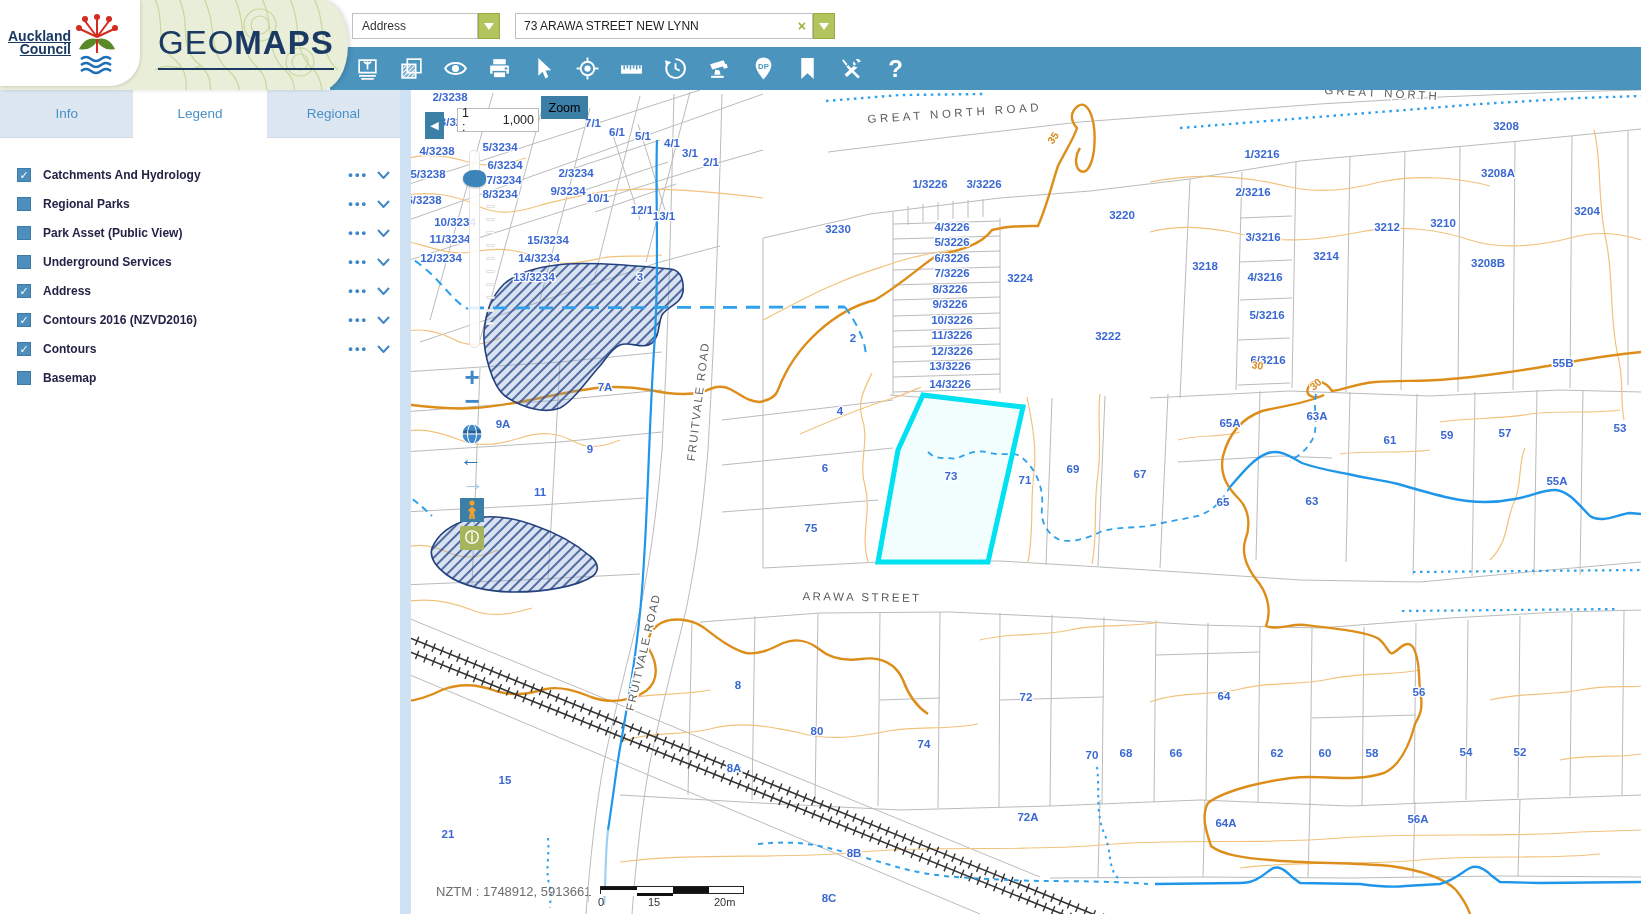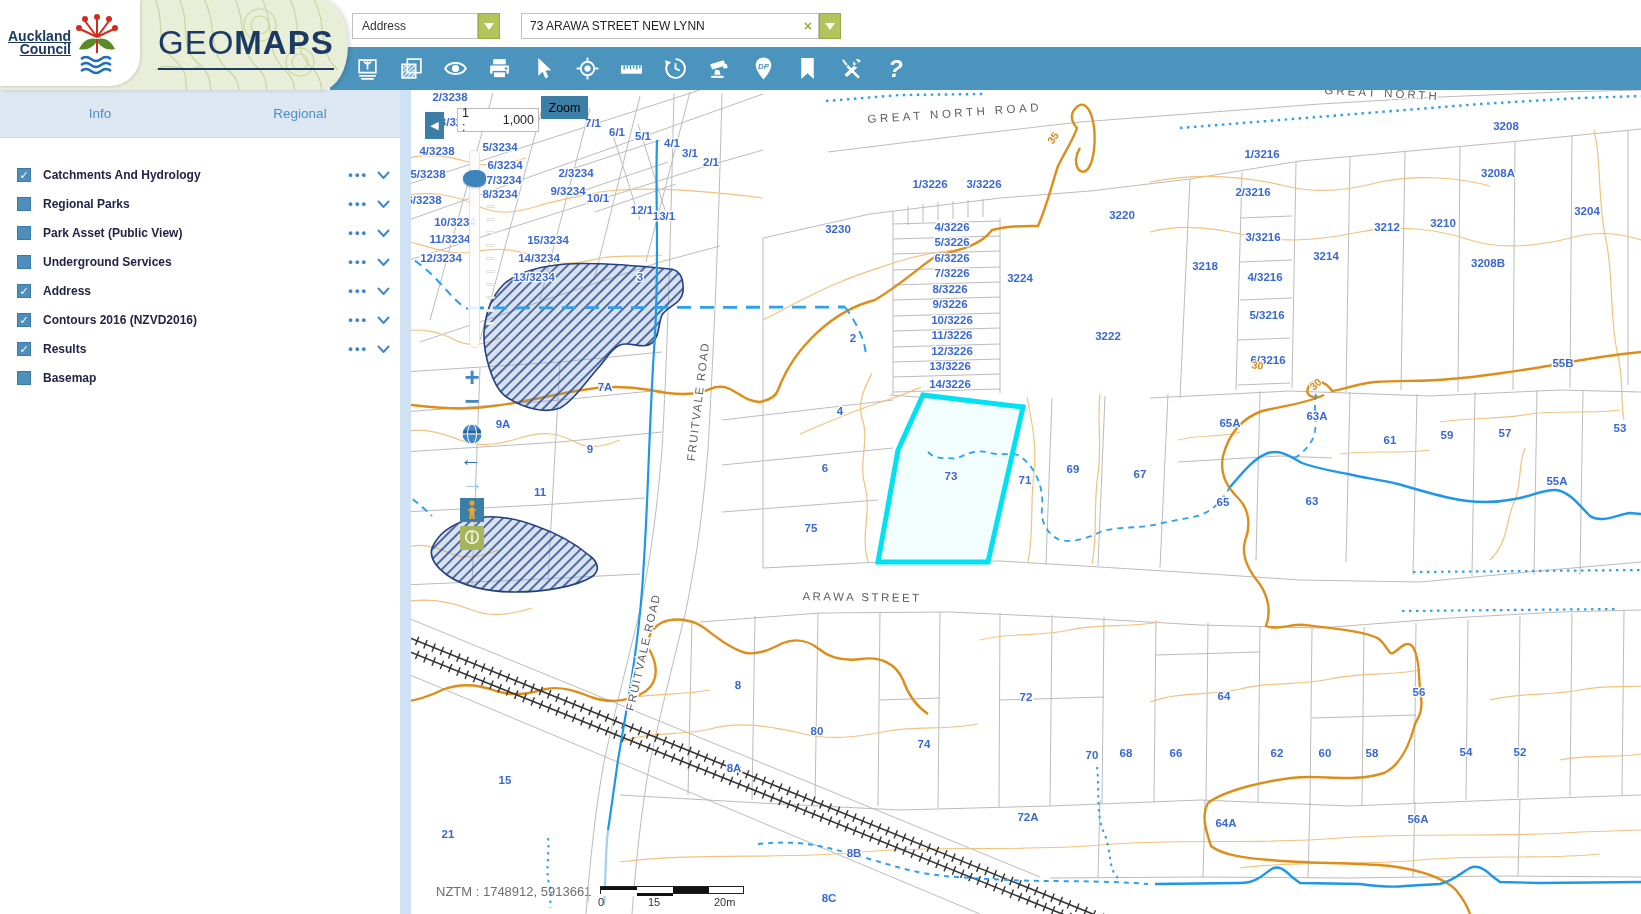--- a/index.html
+++ b/index.html
@@ -10,41 +10,41 @@
     --cyan:#00e1f2; --road-label:#5c5c5c;
   }
   *{margin:0;padding:0;box-sizing:border-box;}
   html,body{width:1641px;height:914px;overflow:hidden;background:#fff;
     font-family:"Liberation Sans", sans-serif;}
   
   .header{position:absolute;left:0;top:0;width:1641px;height:90px;background:#fff;z-index:30;}
   .toolbar{position:absolute;left:330px;top:47px;width:1311px;height:43px;background:var(--toolbar-blue);
     display:flex;align-items:center;gap:17px;padding-left:24px;}
   .tool-btn{width:27px;height:27px;border:none;background:transparent;color:#fff;cursor:pointer;
-    display:flex;align-items:center;justify-content:center;padding:0;font-style:italic;}
+    display:flex;align-items:center;justify-content:center;padding:0;}
   .tool-btn svg{width:25px;height:25px;}
   .tool-btn .qmark{font-size:24px;font-weight:bold;color:#fff;font-family:"Liberation Sans",sans-serif;}
   .brand-band{position:absolute;left:0;top:0;width:348px;height:90px;background:#e9eed9;
     border-radius:0 46px 46px 0/0 78px 78px 0;overflow:hidden;z-index:5;
     box-shadow:2px 0 4px rgba(0,0,0,0.15);padding-left:32px;}
   .brand-band svg.topo{position:absolute;left:0;top:0;}
   .logo-card{position:absolute;left:0;top:0;width:140px;height:86px;background:#fff;
     border-radius:0 0 30px 0;z-index:6;display:flex;align-items:center;padding-left:8px;
     box-shadow:1px 1px 3px rgba(0,0,0,0.12);}
   .logo-text{line-height:0.95;color:var(--navy);font-weight:bold;font-size:14px;text-align:right;text-decoration:underline;}
   .geomaps{position:absolute;left:158px;top:24px;z-index:7;color:var(--navy);font-size:33px;
     letter-spacing:1px;border-bottom:2px solid var(--navy);padding-bottom:6px;}
   .geomaps .geo{font-weight:300;}
   .geomaps .maps{font-weight:bold;}
   .search-area{position:absolute;left:352px;top:13px;height:26px;display:flex;z-index:8;}
   .sel-box{width:126px;height:26px;background:#fff;border:1px solid #c0c0c0;font-size:12px;color:#333;
     display:flex;align-items:center;padding-left:9px;}
   .green-btn{width:22px;height:26px;background:var(--accent-green);border:1px solid #9aab45;
     color:#fff;display:flex;align-items:center;justify-content:center;font-size:10px;cursor:pointer;}
-  .search-box{margin-left:21px;width:298px;height:26px;background:#fff;border:1px solid #c0c0c0;
+  .search-box{margin-left:15px;width:298px;height:26px;background:#fff;border:1px solid #c0c0c0;
     display:flex;align-items:center;justify-content:space-between;}
   .search-box input{flex:1;border:none;outline:none;font-size:12px;color:#222;padding-left:8px;
     font-family:"Liberation Sans",sans-serif;background:transparent;}
   .clear-x{color:#9cb33a;font-weight:bold;font-size:14px;padding:0 6px;cursor:pointer;}
   
   .sidebar{position:absolute;left:0;top:90px;width:400px;height:592px;background:#fff;z-index:20;}
   .tabs{display:flex;height:48px;background:var(--tab-bg);}
   .tab{flex:1;display:flex;align-items:center;justify-content:center;font-size:13.5px;
     color:var(--tab-text);cursor:pointer;border-bottom:1px solid #ccd9e6;background:#dce7f2;}
   .tab.active{background:#fff;border-bottom:1px solid #fff;}
@@ -297,20 +297,21 @@
       <svg width="10" height="7">
           <polygon points="0,0 10,0 5,7" fill="#fff"></polygon>
         </svg>
     </button>
   </div>
 </div>
 
 <div class="sidebar">
   <div class="tabs">
     <div class="tab">Info</div>
+    <div class="tab active">Legend</div>
     <div class="tab">Regional</div>
   </div>
   <div class="layer-list" id="layerList">
       <div class="layer-row">
         <span class="layer-cb">✓</span>
         <span class="layer-label">Catchments And Hydrology</span>
         <span class="layer-dots">•••</span>
         <span class="layer-caret">
           <svg width="13" height="8" viewBox="0 0 13 8">
             <polyline points="1,1 6.5,7 12,1" fill="none" stroke="#3f87c8" stroke-width="2"></polyline>
@@ -362,21 +363,21 @@
         <span class="layer-label">Contours 2016 (NZVD2016)</span>
         <span class="layer-dots">•••</span>
         <span class="layer-caret">
           <svg width="13" height="8" viewBox="0 0 13 8">
             <polyline points="1,1 6.5,7 12,1" fill="none" stroke="#3f87c8" stroke-width="2"></polyline>
           </svg>
         </span>
       </div>
       <div class="layer-row">
         <span class="layer-cb">✓</span>
-        <span class="layer-label">Results</span>
+        <span class="layer-label">Contours</span>
         <span class="layer-dots">•••</span>
         <span class="layer-caret">
           <svg width="13" height="8" viewBox="0 0 13 8">
             <polyline points="1,1 6.5,7 12,1" fill="none" stroke="#3f87c8" stroke-width="2"></polyline>
           </svg>
         </span>
       </div>
       <div class="layer-row">
         <span class="layer-cb"></span>
         <span class="layer-label">Basemap</span>

